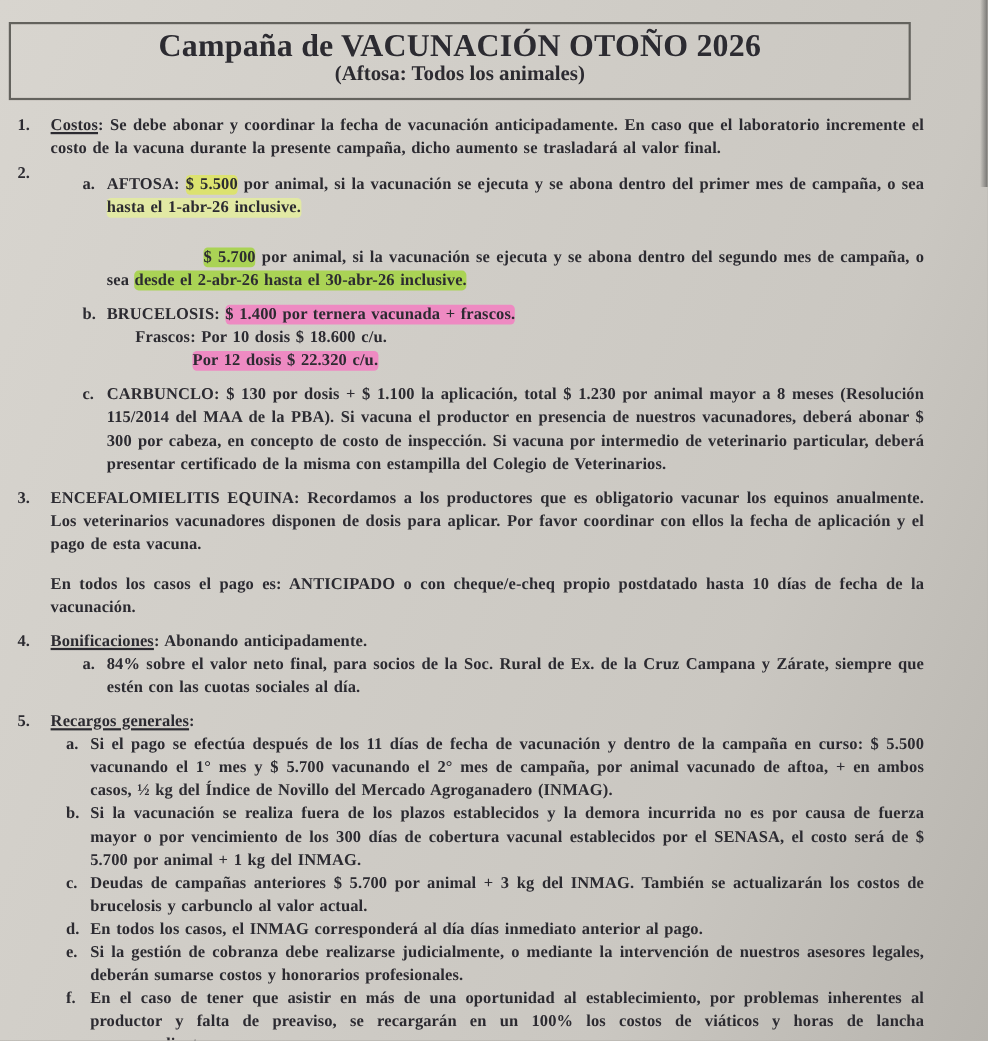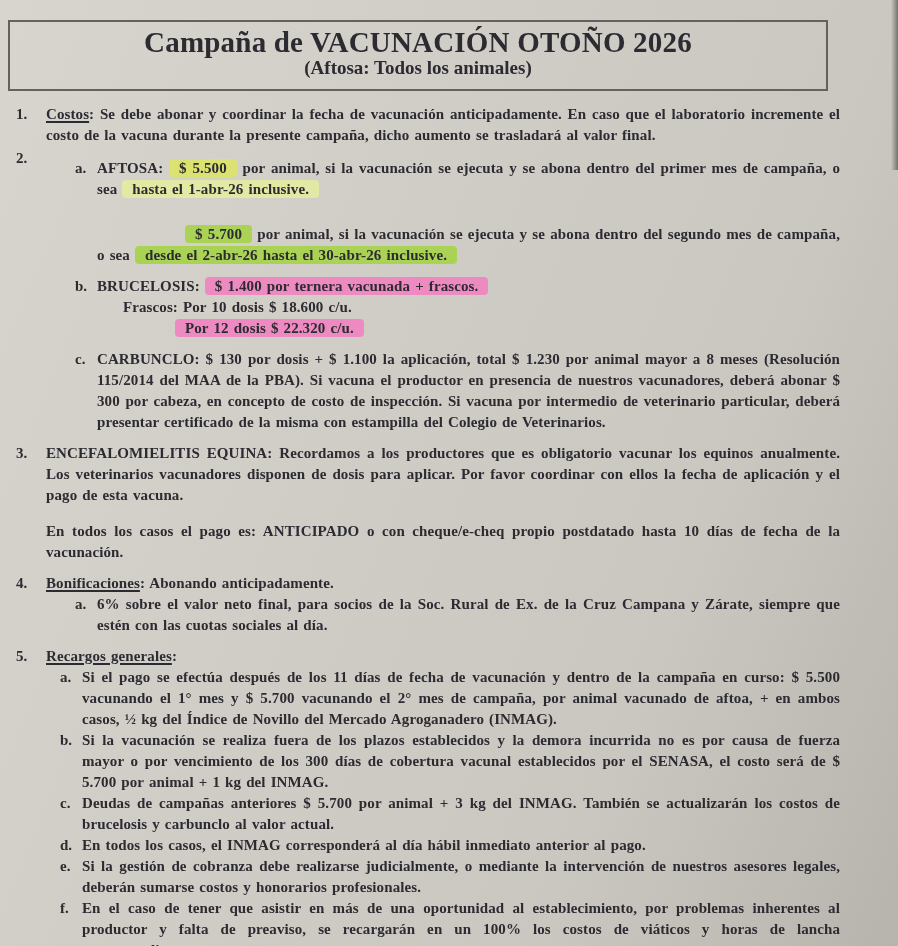--- a/index.html
+++ b/index.html
@@ -39,21 +39,21 @@
   .para.indent-xl { text-indent:88px;margin-top:24px; }
   .para.indent-md { text-indent:26px; }
   .para.indent-lg { text-indent:78px; }
   .sub { display:flex; margin-left:29px; }
   .sub.spaced { margin-top:10px; }
   .sub.tight { margin-left:14px; }
   .sub-letter { width:22px; flex:0 0 22px; }
   .sub-content { flex:1 1 auto; min-width:0; }
   .m-u { text-decoration:underline; text-decoration-thickness:1.5px; text-underline-offset:2px; }
   .m-yellow, .m-pale, .m-green, .m-pink {
-    padding:1px 10px; border-radius:4px;
+    padding:1px 0; border-radius:4px;
     -webkit-box-decoration-break:clone; box-decoration-break:clone;
   }
   .m-yellow { background:var(--hl_yellow); }
   .m-pale   { background:var(--hl_pale); }
   .m-green  { background:var(--hl_green); }
   .m-pink   { background:var(--hl_pink); }
 </style>
 </head>
 <body>
 
@@ -102,21 +102,21 @@
           <div class="para gap-above">En todos los casos el pago es: ANTICIPADO o con cheque/e-cheq propio postdatado hasta 10 días de fecha de la vacunación.</div>
         </div>
       </div>
       <div class="sec">
         <div class="sec-num">4.</div>
         <div class="sec-content">
           <div class="para"><span class="m-u">Bonificaciones</span>: Abonando anticipadamente.</div>
           <div class="sub">
             <div class="sub-letter">a.</div>
             <div class="sub-content">
-              <div class="para">6% sobre el valor neto final, para socios de la Soc. Rural de Ex. de la Cruz Campana y Zárate, siempre que estén con las cuotas sociales al día.</div>
+              <div class="para">84% sobre el valor neto final, para socios de la Soc. Rural de Ex. de la Cruz Campana y Zárate, siempre que estén con las cuotas sociales al día.</div>
             </div>
           </div>
         </div>
       </div>
       <div class="sec">
         <div class="sec-num">5.</div>
         <div class="sec-content">
           <div class="para"><span class="m-u">Recargos generales</span>:</div>
           <div class="sub tight">
             <div class="sub-letter">a.</div>
@@ -132,21 +132,21 @@
           </div>
           <div class="sub tight">
             <div class="sub-letter">c.</div>
             <div class="sub-content">
               <div class="para">Deudas de campañas anteriores $ 5.700 por animal + 3 kg del INMAG. También se actualizarán los costos de brucelosis y carbunclo al valor actual.</div>
             </div>
           </div>
           <div class="sub tight">
             <div class="sub-letter">d.</div>
             <div class="sub-content">
-              <div class="para">En todos los casos, el INMAG corresponderá al día hábil inmediato anterior al pago.</div>
+              <div class="para">En todos los casos, el INMAG corresponderá al día días inmediato anterior al pago.</div>
             </div>
           </div>
           <div class="sub tight">
             <div class="sub-letter">e.</div>
             <div class="sub-content">
               <div class="para">Si la gestión de cobranza debe realizarse judicialmente, o mediante la intervención de nuestros asesores legales, deberán sumarse costos y honorarios profesionales.</div>
             </div>
           </div>
           <div class="sub tight">
             <div class="sub-letter">f.</div>

